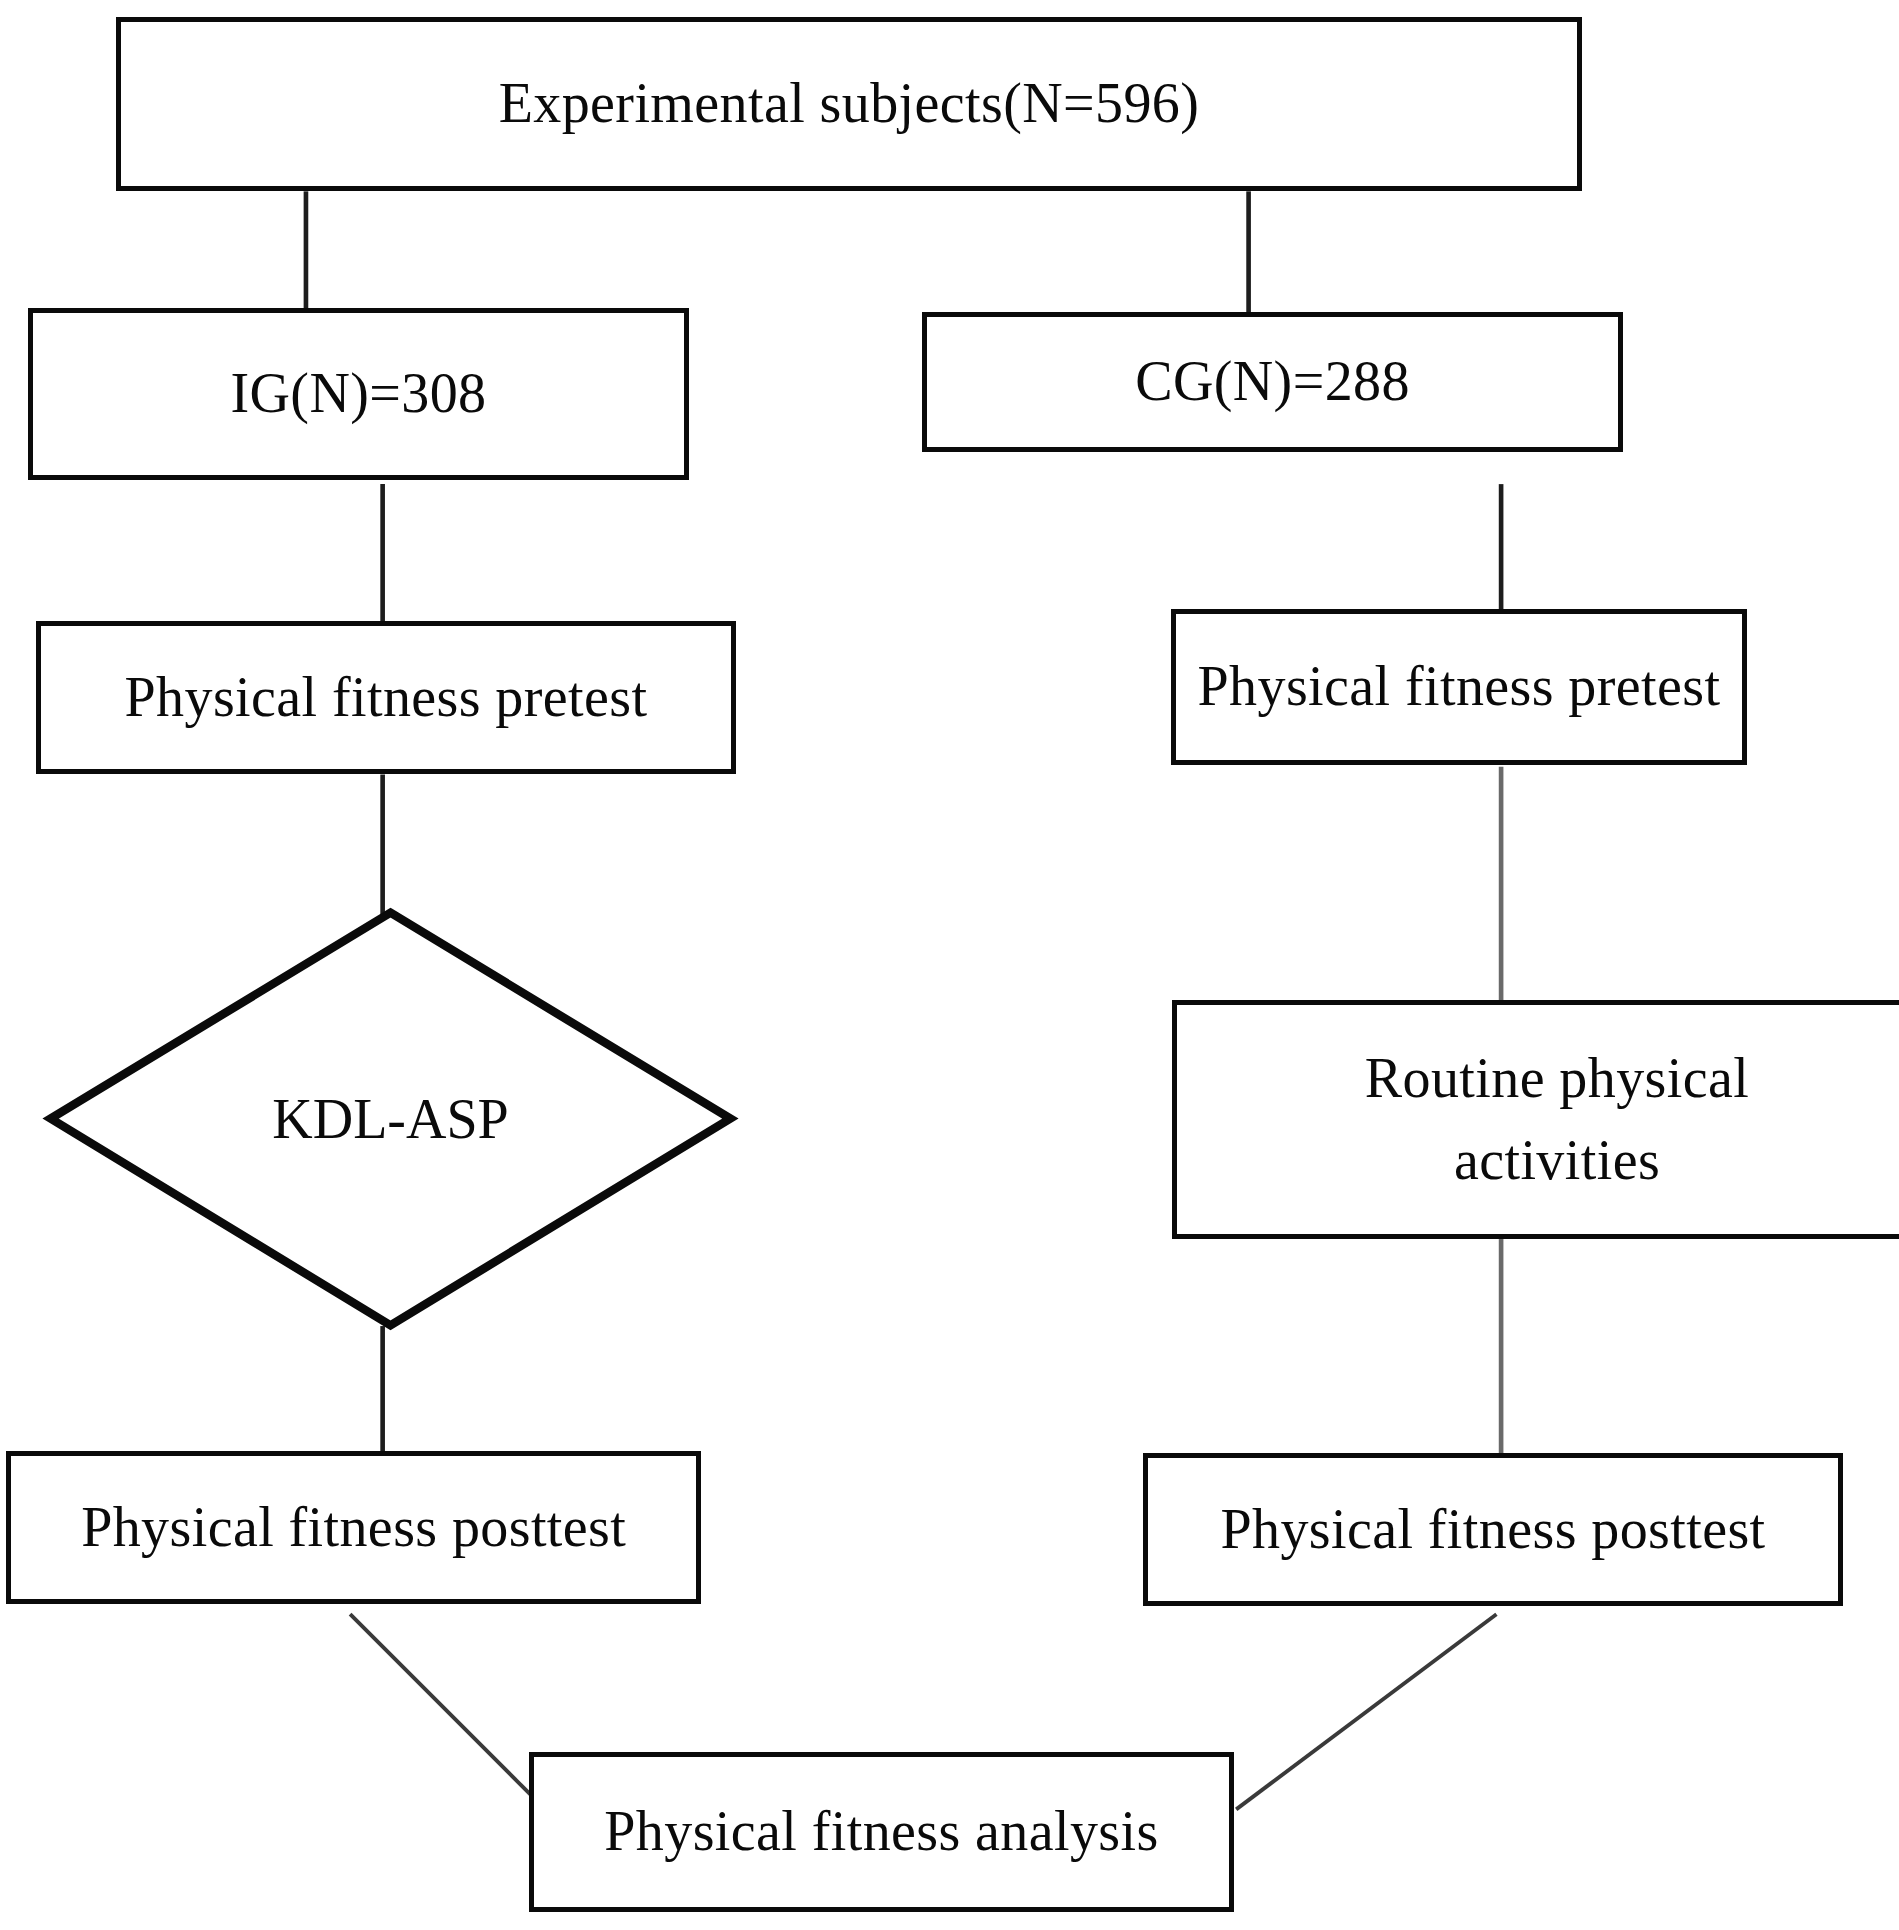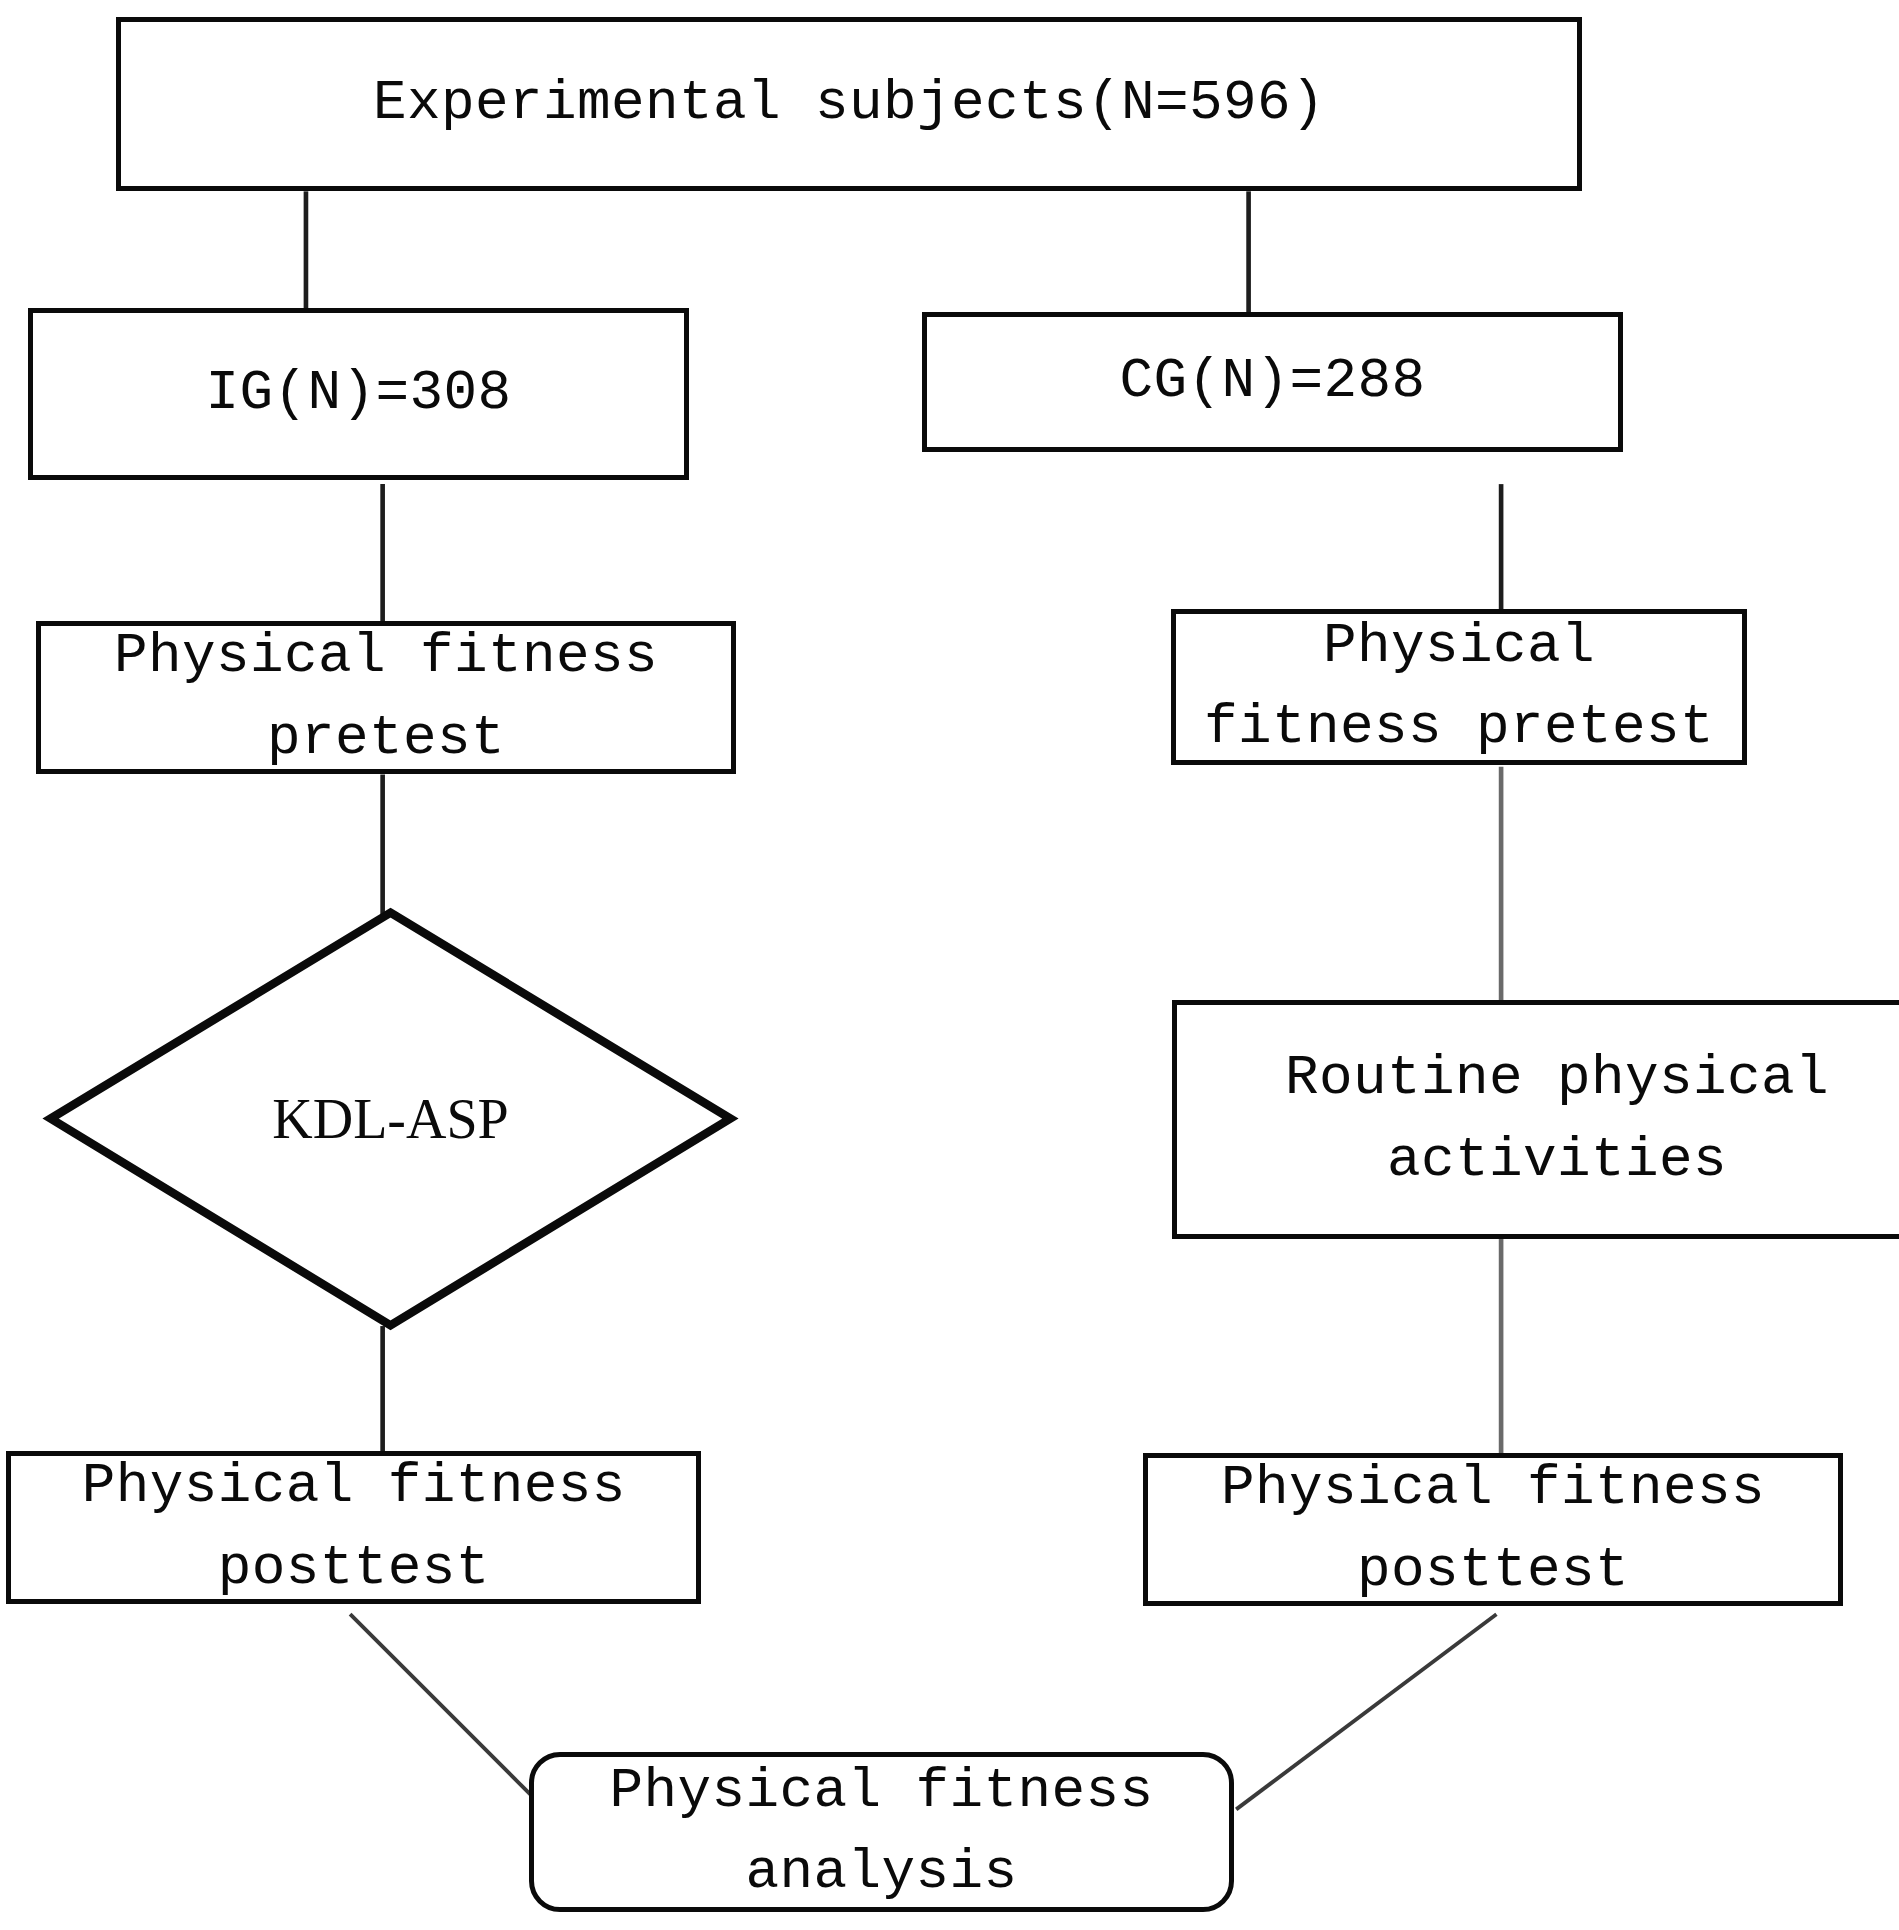--- a/index.html
+++ b/index.html
@@ -27,21 +27,20 @@
     color: #0a0a0a;
     line-height: 1.45;
     font-size: 56px;
     letter-spacing: 0.4px;
   }
   .node .node-label {
     display: block;
     width: 100%;
     padding: 0 20px;
     white-space: pre-line;
-    font-family: Liberation Mono, monospace;
   }
   .diamond-wrap {
     position: absolute;
   }
   .diamond-wrap svg {
     display: block;
     overflow: visible;
   }
   .diamond-label {
     position: absolute;
@@ -128,18 +127,18 @@
   </div>
 
   <div class="node" style="left:6.2px; top:1451px; width:695px; height:153px;">
     <span class="node-label">Physical fitness posttest</span>
   </div>
 
   <div class="node" style="left:1143px; top:1453px; width:700px; height:153px;">
     <span class="node-label">Physical fitness posttest</span>
   </div>
 
-  <div class="node" style="left:529px; top:1752px; width:705px; height:160px;border-radius:31px;">
+  <div class="node" style="left:529px; top:1752px; width:705px; height:160px;">
     <span class="node-label">Physical fitness analysis</span>
   </div>
 
 </div>
 
 
 </body></html>

